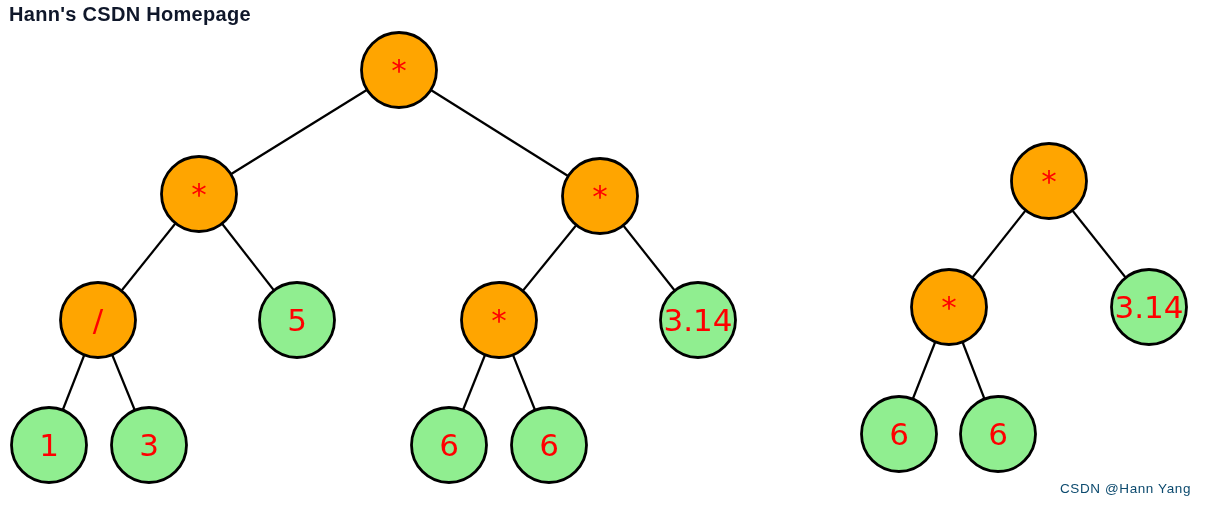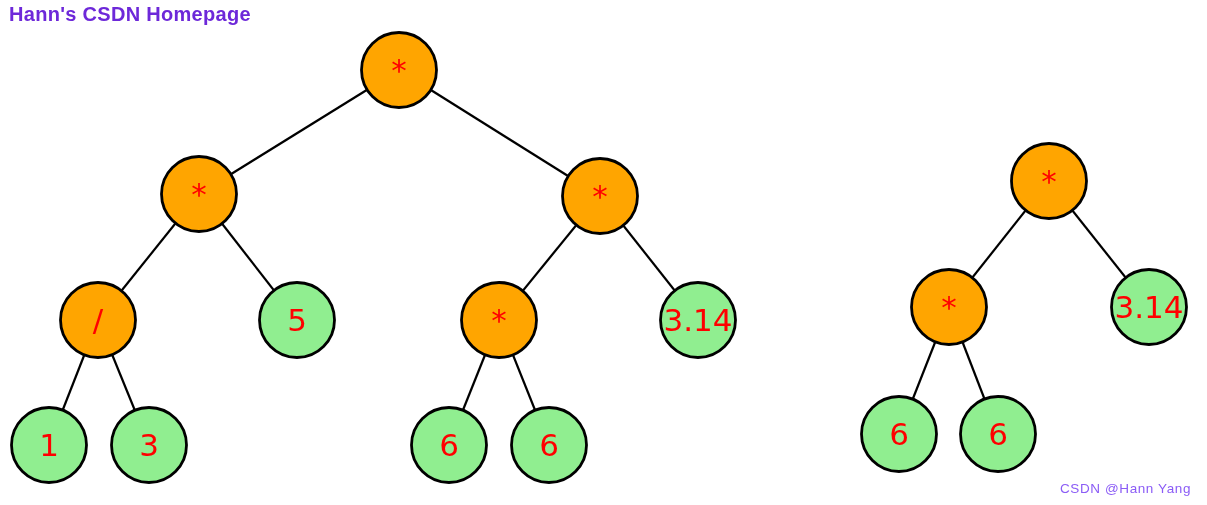--- a/index.html
+++ b/index.html
@@ -42,21 +42,21 @@
     bottom: 9px;
     font-size: 13.5px;
     letter-spacing: 0.6px;
     white-space: nowrap;
   }
 </style>
 </head>
 <body>
 
 <div id="canvas" style="background: rgb(255, 255, 255);">
-  <div id="page-title" style="color: #6d28d9;">Hann's CSDN Homepage</div>
+  <div id="page-title" style="color: #0f172a;">Hann's CSDN Homepage</div>
 
   <svg id="tree-svg" viewBox="0 0 1207 505" xmlns="http://www.w3.org/2000/svg">
       <g>
         <line x1="399" y1="70" x2="199" y2="194" stroke="#000000" stroke-width="2.2"></line>
         <line x1="399" y1="70" x2="600" y2="196" stroke="#000000" stroke-width="2.2"></line>
         <line x1="199" y1="194" x2="98" y2="320" stroke="#000000" stroke-width="2.2"></line>
         <line x1="199" y1="194" x2="297" y2="320" stroke="#000000" stroke-width="2.2"></line>
         <line x1="600" y1="196" x2="499" y2="320" stroke="#000000" stroke-width="2.2"></line>
         <line x1="600" y1="196" x2="698" y2="320" stroke="#000000" stroke-width="2.2"></line>
         <line x1="98" y1="320" x2="49" y2="445" stroke="#000000" stroke-width="2.2"></line>
@@ -129,14 +129,14 @@
           <circle cx="899" cy="434" r="37.5" fill="#90ee90" stroke="#000000" stroke-width="2.8"></circle>
           <text x="899" y="445" fill="#ff0000">6</text>
         </g>
         <g>
           <circle cx="998" cy="434" r="37.5" fill="#90ee90" stroke="#000000" stroke-width="2.8"></circle>
           <text x="998" y="445" fill="#ff0000">6</text>
         </g>
       </g>
     </svg>
 
-  <div id="watermark" style="color: #8b5cf6;">CSDN @Hann Yang</div>
+  <div id="watermark" style="color: #0c4a6e;">CSDN @Hann Yang</div>
 </div>
 
 </body></html>

